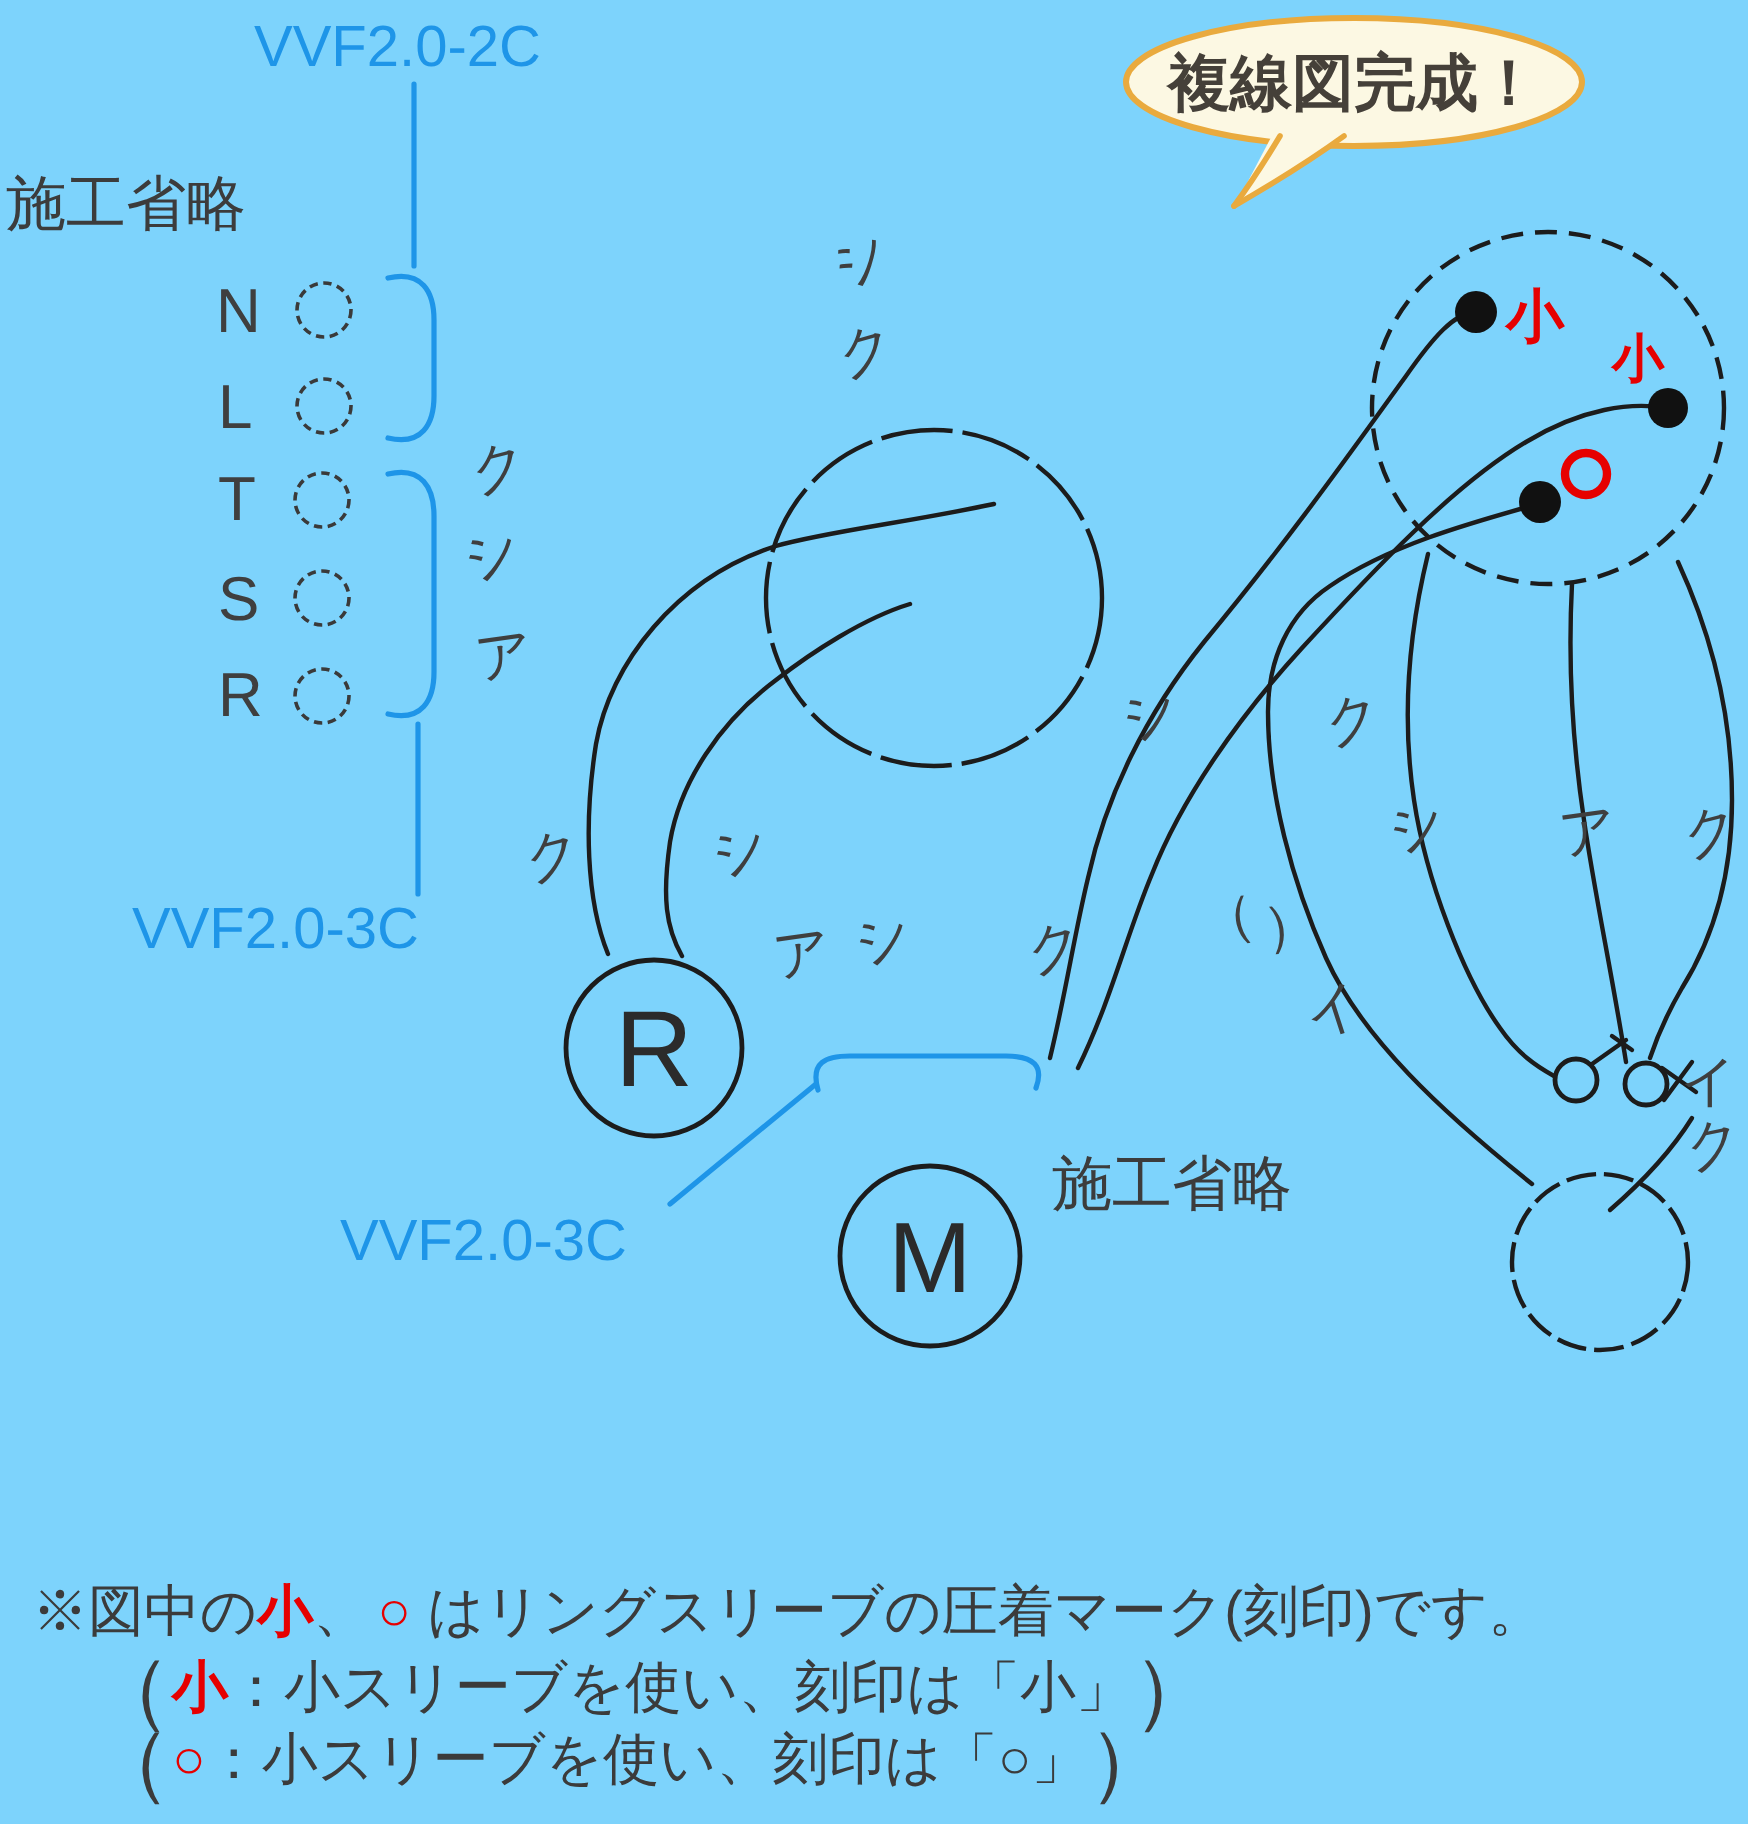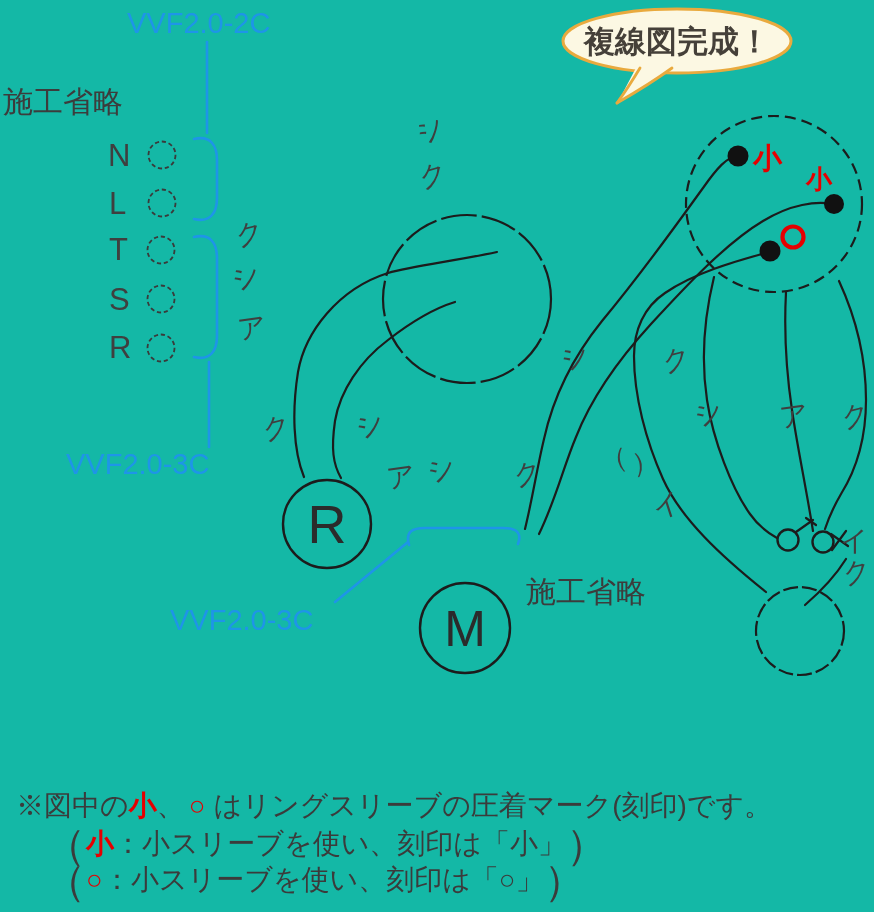--- a/index.html
+++ b/index.html
@@ -1,17 +1,17 @@
 <!DOCTYPE html>
 <html style="--blue: #1E95E8; --red: #E60000; --bubble-border: #E9AA3E; --bubble-fill: #FCF8E3; --ink: #1C1C1C; --gray: #3C3C3C;"><head>
 <meta charset="utf-8">
 <style>
   html,body{margin:0;padding:0;background:#ffffff;}
   body{width:874px;height:912px;font-family:"Liberation Sans",sans-serif;}
-  #stage{position:relative;width:874px;height:912px;background:#14b8a6;overflow:hidden;}
+  #stage{position:relative;width:874px;height:912px;background:#7dd3fc;overflow:hidden;}
   svg{display:block;}
   .wire{fill:none;stroke:var(--ink,#1c1c1c);stroke-width:2.2;stroke-linecap:round;}
   .jbox{fill:none;stroke:var(--ink,#1c1c1c);stroke-width:2.2;}
   .devcircle{fill:none;stroke:var(--ink,#1c1c1c);stroke-width:2.4;}
   .termcircle{fill:none;stroke:#3a3a3a;stroke-width:1.8;stroke-dasharray:4.2 2.8;}
   .blue{fill:none;stroke:var(--blue,#1E95E8);stroke-width:2.6;stroke-linecap:round;}
   .bluetext{fill:var(--blue,#1E95E8);font-size:29px;}
   .graytext{fill:var(--gray,#3c3c3c);font-size:30px;}
   .kana{fill:#3f3f3f;font-size:28px;}
   .termletter{fill:#3f3f3f;font-size:31px;}

